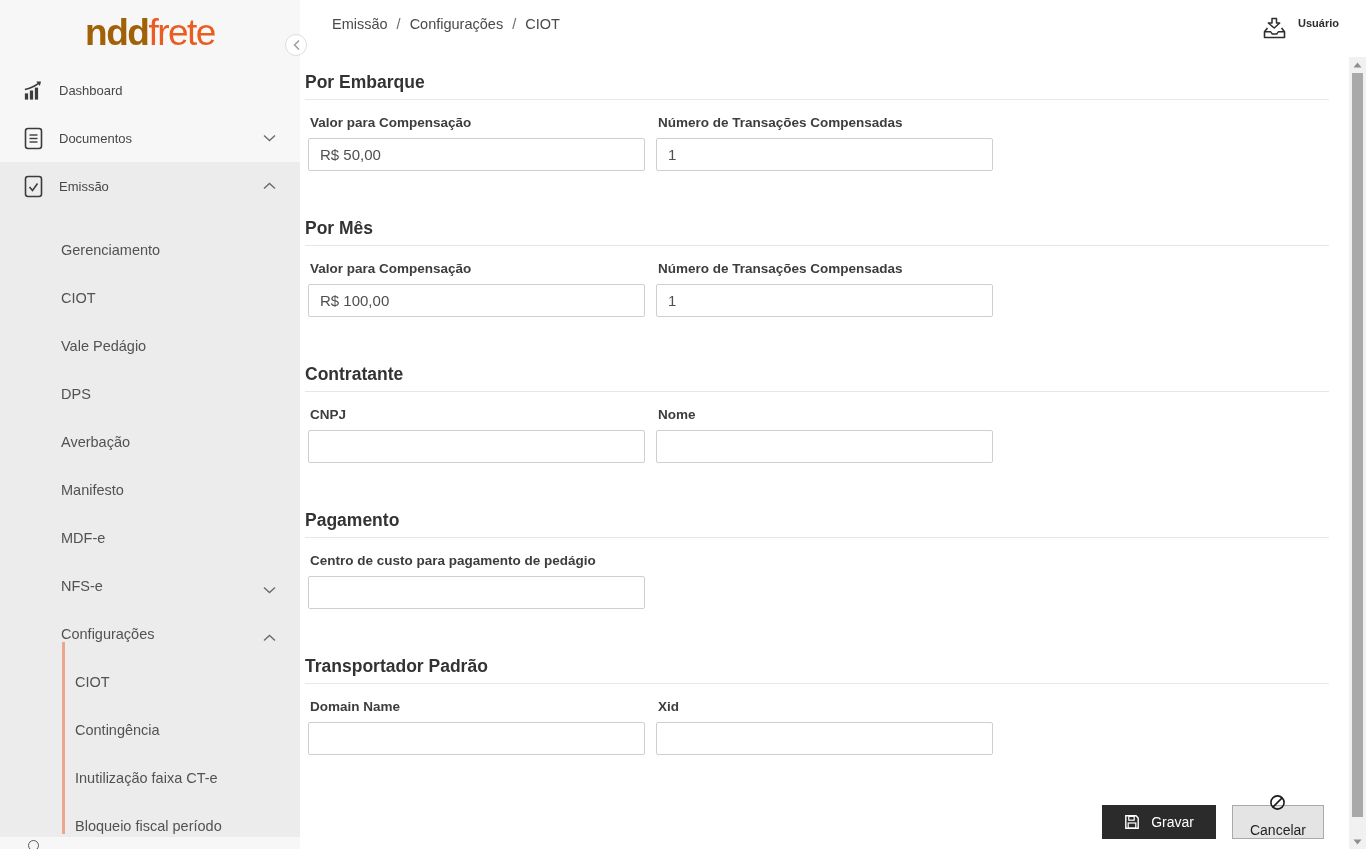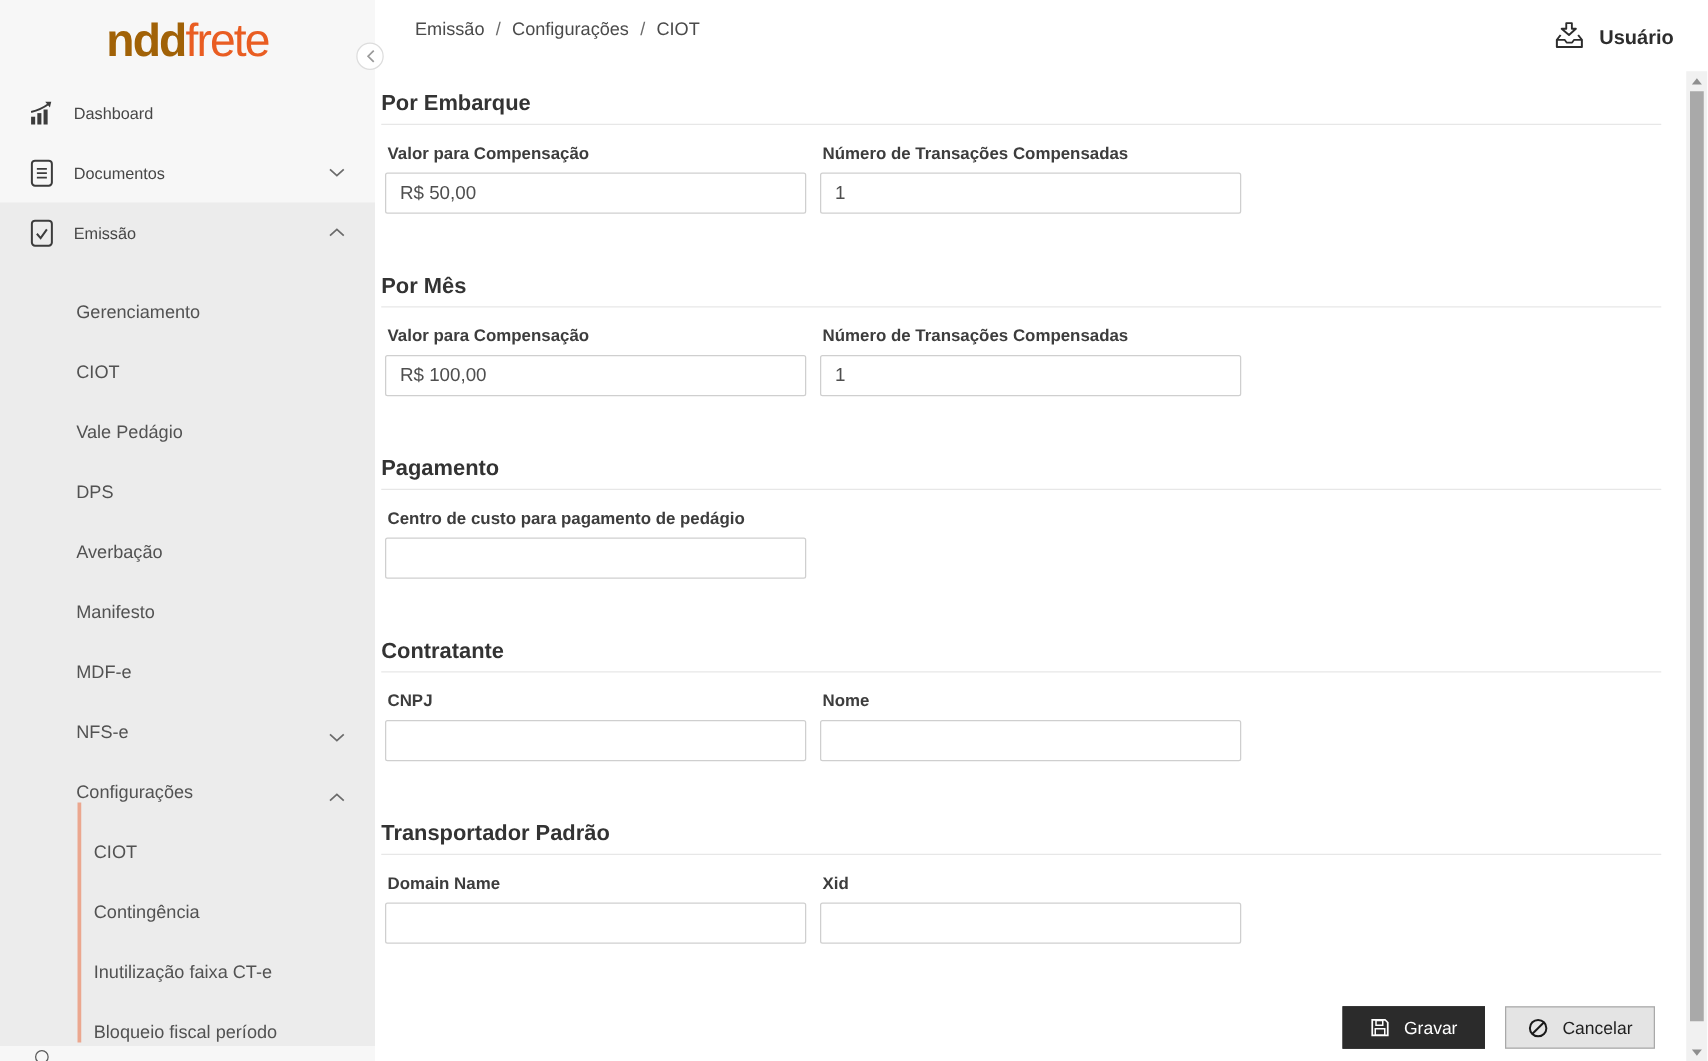--- a/index.html
+++ b/index.html
@@ -33,37 +33,37 @@
   .collapse-btn { position:absolute; left:285px; top:34px; width:22px; height:22px; border-radius:50%;
     background:#fff; border:1px solid #ddd; display:flex; align-items:center; justify-content:center;
     cursor:pointer; padding:0; z-index:5; }
 
   
   main { position:absolute; left:300px; top:0; width:1049px; height:849px; background:#fff; }
   .topbar { display:flex; justify-content:space-between; align-items:flex-start; height:54px; padding:16px 10px 0 32px; }
   .breadcrumb { display:flex; gap:9px; font-size:14.5px; color:#4a4a4a; align-items:center; }
   .breadcrumb a { color:#4a4a4a; text-decoration:none; cursor:pointer; }
   .breadcrumb .sep { color:#6b6b6b; }
-  .user { display:flex; align-items:flex-end; gap:10px; font-weight:700; font-size:16px; color:#2d2d2d; cursor:pointer; padding-top:1px; }
+  .user { display:flex; align-items:flex-start; gap:10px; font-weight:700; font-size:11px; color:#2d2d2d; cursor:pointer; padding-top:1px; }
 
   .content { padding:0 20px 0 5px; }
   .section { margin-bottom:47px; }
   .section-title { margin:18px 0 0 0; font-size:17.5px; font-weight:700; color:#333; line-height:21px; }
   .section hr { border:none; border-top:1px solid #e7e7e7; margin:6px 0 0 0; }
   .fields { display:flex; gap:11px; margin:15px 0 0 3px; }
   .field { width:337px; }
   .field label { display:block; font-size:13.5px; font-weight:700; color:#3d3d3d; margin:0 0 7px 2px; line-height:16px; }
   .field input { width:100%; height:33px; border:1px solid #cfcfcf; border-radius:2px; padding:0 11px;
     font-size:15px; color:#4f4f4f; background:#fff; outline:none; font-family:"Liberation Sans", sans-serif; }
 
   .actions { display:flex; justify-content:flex-end; gap:16px; margin:50px 5px 0 0; }
   .btn { height:34px; display:flex; align-items:center; gap:11px; font-size:14px; cursor:pointer;
     font-family:"Liberation Sans", sans-serif;justify-content:flex-end; }
   .btn-save { background:#2b2b2b; color:#fff; border:1px solid #2b2b2b; padding:0 21px; }
-  .btn-cancel { background:#e4e4e4; color:#1f1f1f; border:1px solid #a9a9a9; padding:0 17px; }
+  .btn-cancel { background:#e4e4e4; color:#1f1f1f; border:1px solid #a9a9a9; padding:0 17px;flex-direction:column; }
 
   
   .scrollbar { position:absolute; right:0; top:57px; width:17px; height:792px; background:#f1f1f1; }
   .sb-arrow { position:absolute; left:0; width:17px; height:15px; display:flex; align-items:center; justify-content:center; cursor:pointer; }
   .sb-arrow.up { top:0; }
   .sb-arrow.down { bottom:0; }
   .sb-thumb { position:absolute; left:3px; top:16px; width:11px; height:744px; background:#a9a9a9; cursor:pointer; }
 
   svg { display:block; }
 </style>
@@ -238,40 +238,40 @@
           <input type="text" value="R$ 100,00" style="">
         </div>
         <div class="field">
           <label>Número de Transações Compensadas</label>
           <input type="text" value="1" style="">
         </div>
       </div>
     </section>
 
     <section class="section">
+      <h2 class="section-title">Contratante</h2>
+      <hr>
+      <div class="fields">
+        <div class="field">
+          <label>CNPJ</label>
+          <input type="text" value="" style="">
+        </div>
+        <div class="field">
+          <label>Nome</label>
+          <input type="text" value="" style="">
+        </div>
+      </div>
+    </section>
+
+    <section class="section">
       <h2 class="section-title">Pagamento</h2>
       <hr>
       <div class="fields">
         <div class="field">
           <label>Centro de custo para pagamento de pedágio</label>
-          <input type="text" value="" style="">
-        </div>
-      </div>
-    </section>
-
-    <section class="section">
-      <h2 class="section-title">Contratante</h2>
-      <hr>
-      <div class="fields">
-        <div class="field">
-          <label>CNPJ</label>
-          <input type="text" value="" style="">
-        </div>
-        <div class="field">
-          <label>Nome</label>
           <input type="text" value="" style="">
         </div>
       </div>
     </section>
 
     <section class="section">
       <h2 class="section-title">Transportador Padrão</h2>
       <hr>
       <div class="fields">
         <div class="field">

